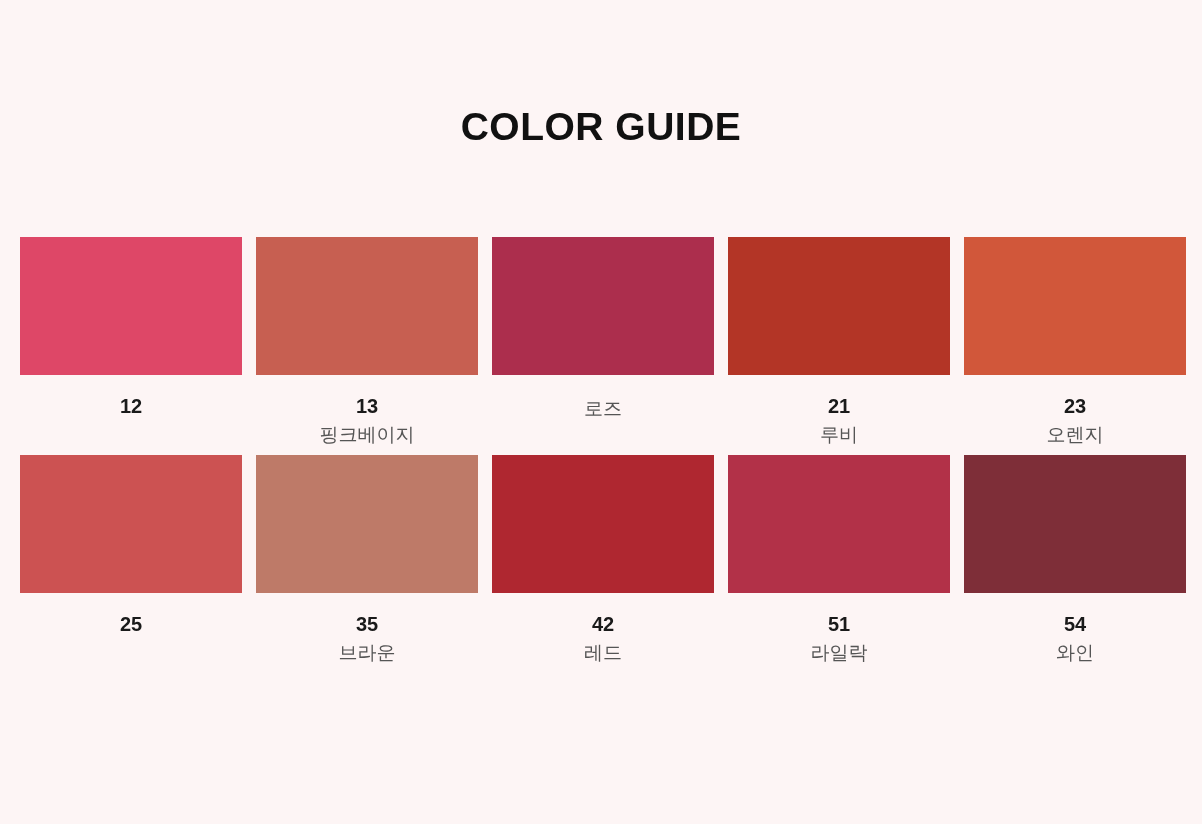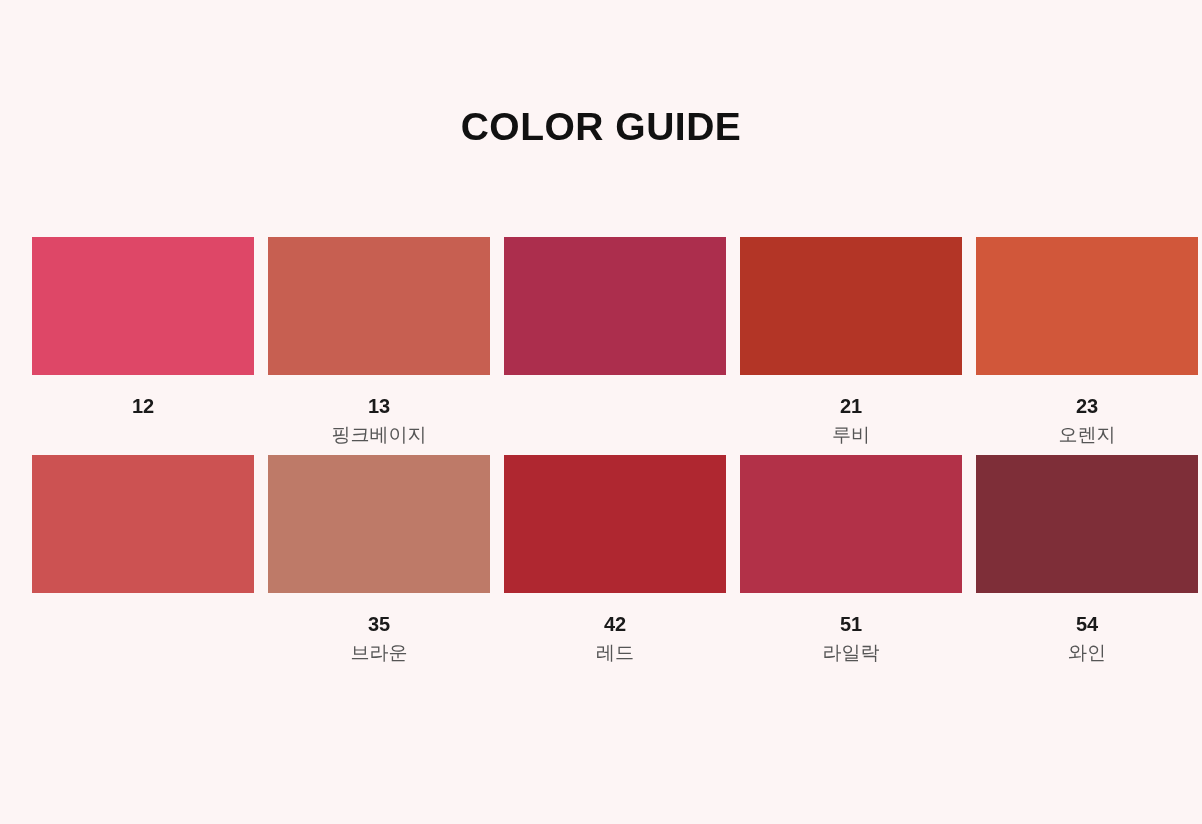--- a/index.html
+++ b/index.html
@@ -31,21 +31,21 @@
     font-size: 39px;
     font-weight: bold;
     letter-spacing: 0.5px;
     color: #111111;
     line-height: 48px;
   }
 
   .grid {
     position: absolute;
     top: 237px;
-    left: 32px;
+    left: 20px;
     width: 1160px;
   }
 
   .row {
     display: flex;
     flex-direction: row;
     align-items: flex-start;
     gap: 14px;
   }
 
@@ -106,20 +106,21 @@
         <div class="swatch" style="background-color: rgb(199, 95, 81);"></div>
         <div class="caption">
           <div class="code">13</div>
           <div class="name">핑크베이지</div>
         </div>
       </div>
 
       <div class="cell">
         <div class="swatch" style="background-color: rgb(172, 46, 77);"></div>
         <div class="caption">
+          <div class="name">로즈</div>
         </div>
       </div>
 
       <div class="cell">
         <div class="swatch" style="background-color: rgb(179, 53, 38);"></div>
         <div class="caption">
           <div class="code">21</div>
           <div class="name">루비</div>
         </div>
       </div>
@@ -132,20 +133,21 @@
         </div>
       </div>
 
     </div>
 
     <div class="row row-2">
 
       <div class="cell">
         <div class="swatch" style="background-color: rgb(204, 82, 82);"></div>
         <div class="caption">
+          <div class="code">25</div>
         </div>
       </div>
 
       <div class="cell">
         <div class="swatch" style="background-color: rgb(190, 122, 104);"></div>
         <div class="caption">
           <div class="code">35</div>
           <div class="name">브라운</div>
         </div>
       </div>

